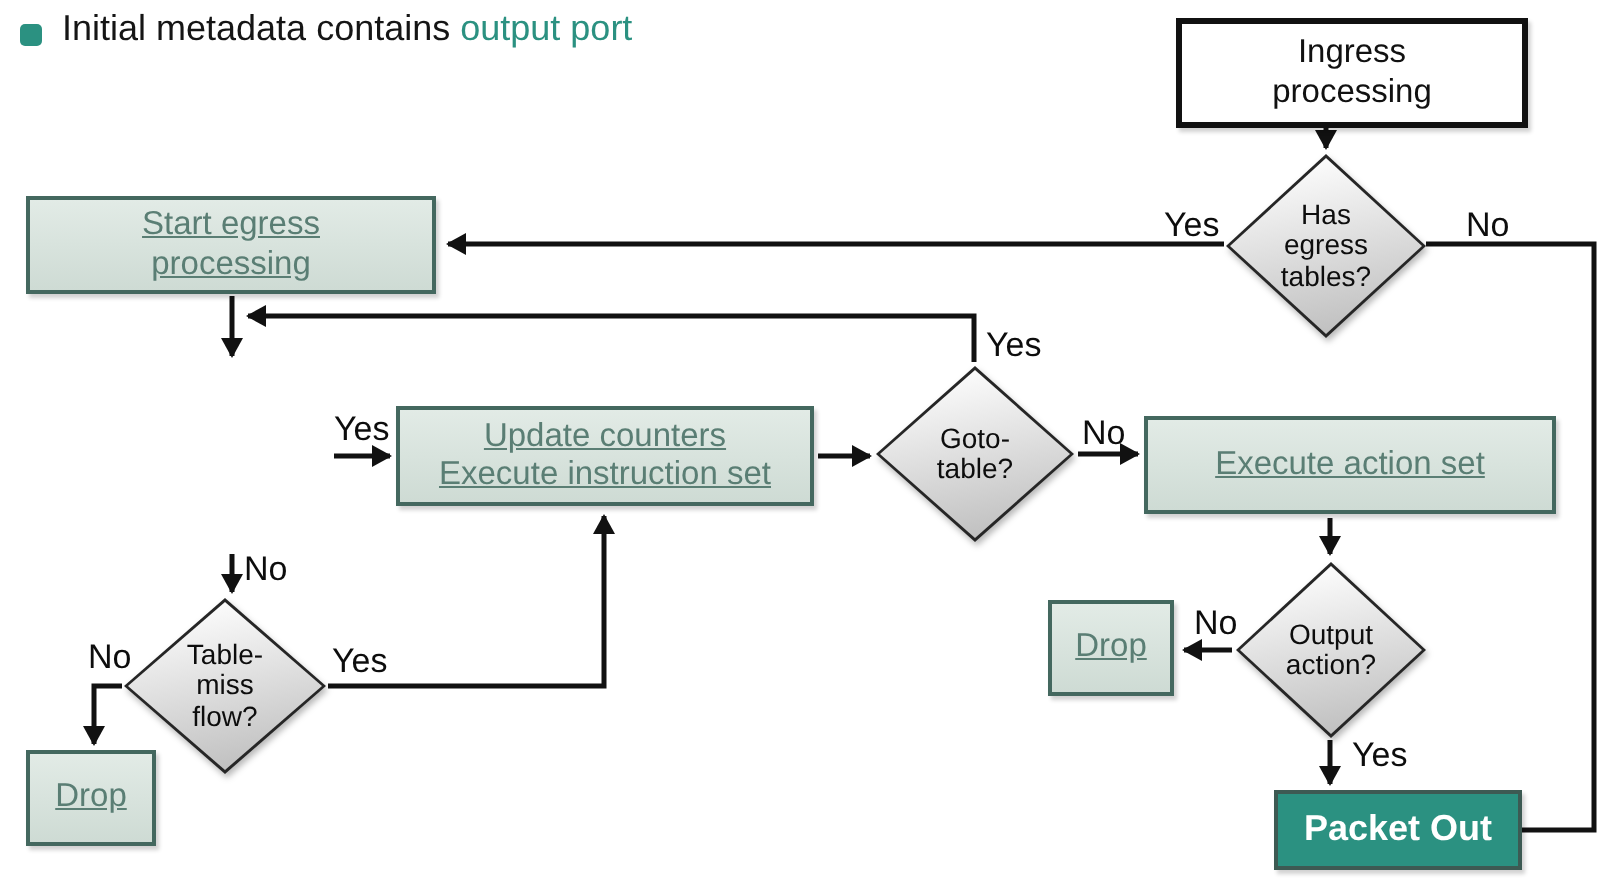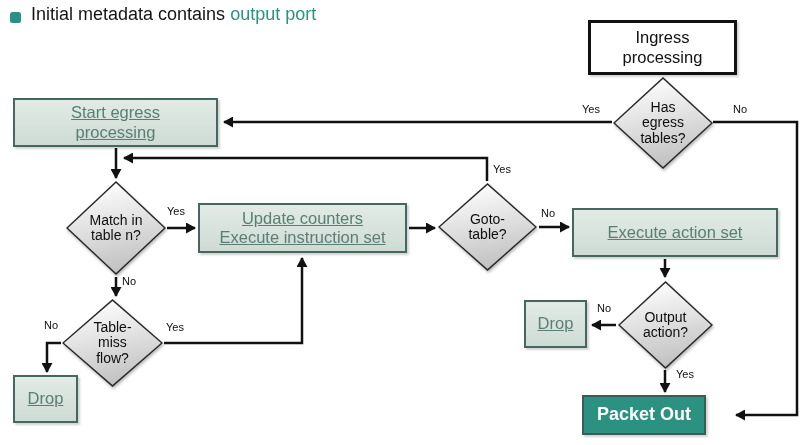--- a/index.html
+++ b/index.html
@@ -42,21 +42,21 @@
   .d-border { inset:0; background:#262626; }
   .d-fill { inset:2px; background:linear-gradient(168deg, #fbfbfb 10%, #bdbdbd 95%); }
   .d-text {
     position:absolute; inset:0; display:flex; align-items:center; justify-content:center;
     text-align:center; white-space:pre-line; font-size:14px; line-height:1.1; color:#0d0d0d;
   }
   
   .wires { position:absolute; left:0; top:0; pointer-events:none; }
   .wires polyline { fill:none; stroke:#111111; stroke-width:2.5px; }
   
-  .elabel { position:absolute; font-size:11px; color:#0d0d0d; line-height:1; }
+  .elabel { position:absolute; font-size:17px; color:#0d0d0d; line-height:1; }
 </style>
 </head>
 <body>
 
 <div class="stage">
 
   <div class="bullets">
     <div class="bullet-row">
       <span class="bullet-sq"></span>
       <span class="bullet-text"><span>Initial metadata contains </span><span class="accent">output port</span></span>
@@ -78,51 +78,45 @@
     <polyline points="409,228 435,228" marker-end="url(#arr)"></polyline>
     <polyline points="539,227 569,227" marker-end="url(#arr)"></polyline>
     <polyline points="665,259 665,277" marker-end="url(#arr)"></polyline>
     <polyline points="616,325 592,325" marker-end="url(#arr)"></polyline>
     <polyline points="665,370 665,392" marker-end="url(#arr)"></polyline>
     <polyline points="116,277 116,296" marker-end="url(#arr)"></polyline>
     <polyline points="61,343 47,343 47,372" marker-end="url(#arr)"></polyline>
     <polyline points="164,343 302,343 302,258" marker-end="url(#arr)"></polyline>
   </svg>
 
-  <div class="box white" style="left:588px;top:20px;width:149px;height:55px">Ingress
+  <div class="box white" style="left:588px;top:9px;width:176px;height:55px">Ingress
 processing</div>
 
   <div class="box green" style="left:13px;top:98px;width:205px;height:49px">Start egress
 processing</div>
 
   <div class="box green" style="left:198px;top:203px;width:209px;height:50px">Update counters
 Execute instruction set</div>
 
   <div class="box green" style="left:572px;top:208px;width:206px;height:49px">Execute action set</div>
 
   <div class="box green" style="left:524px;top:300px;width:63px;height:48px">Drop</div>
 
   <div class="box green" style="left:13px;top:375px;width:65px;height:48px">Drop</div>
 
-  <div class="box teal" style="left:582px;top:395px;width:124px;height:40px">Packet Out</div>
+  <div class="box teal" style="left:637px;top:395px;width:124px;height:40px">Packet Out</div>
 
   <div class="diamond" style="left:613px;top:77px;width:100px;height:92px">
     <div class="d-border"></div>
     <div class="d-fill"></div>
     <div class="d-text">Has
 egress
 tables?</div>
   </div>
 
-  <div class="diamond" style="left:66px;top:181px;width:100px;height:94px">
-    <div class="d-border"></div>
-    <div class="d-fill"></div>
-    <div class="d-text">Match in
-table n?</div>
-  </div>
 
   <div class="diamond" style="left:438px;top:183px;width:99px;height:88px">
     <div class="d-border"></div>
     <div class="d-fill"></div>
     <div class="d-text">Goto-
 table?</div>
   </div>
 
   <div class="diamond" style="left:62px;top:299px;width:101px;height:88px">
     <div class="d-border"></div>

